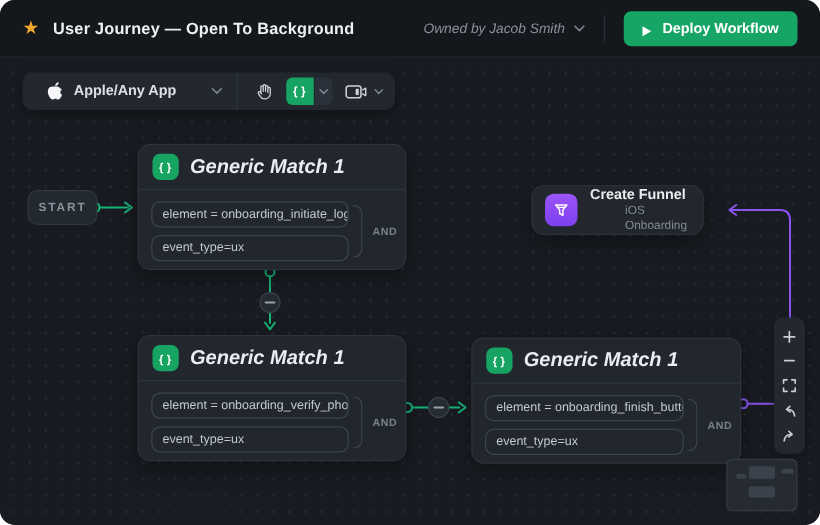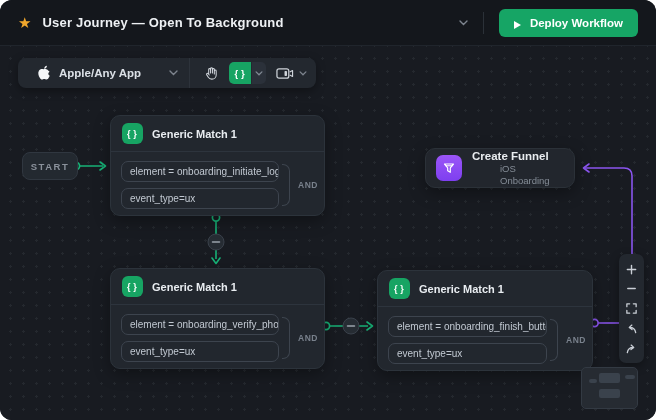--- a/index.html
+++ b/index.html
@@ -60,39 +60,39 @@
   .node {
     position:absolute; background:#22272e; border:1px solid #2c333b; border-radius:10px;
     box-shadow:0 5px 16px rgba(0,0,0,.35); z-index:2;
   }
   .node-header { display:flex; align-items:center; gap:9px; padding:7px 11px; border-bottom:1px solid #2d343d; }
   .brace-icon {
     width:21px; height:21px; border-radius:6px; background:#17a463; color:#fff;
     font-weight:700; font-size:9px; letter-spacing:1px;
     display:flex; align-items:center; justify-content:center;
   }
-  .node-title { font-size:11px; font-weight:600; color:#e9edf1; }
+  .node-title { font-size:16px; font-weight:600; color:#e9edf1;font-style:italic; }
   .node-body { display:flex; align-items:stretch; padding:9px 6px 10px 10px; }
   .rows { display:flex; flex-direction:column; gap:6px; flex:1; min-width:0; }
   .cond-row {
     border:1px solid #3d444e; border-radius:7px; height:21px; display:flex; align-items:center;
     padding:0 8px; font-size:10px; color:#c2c9d2; white-space:nowrap; overflow:hidden;
   }
   .bracket { width:8px; margin:3px 0 3px 3px; border:1px solid #3d444e; border-left:none; border-radius:0 7px 7px 0; }
   .and-label { font-size:8.5px; font-weight:700; color:#79818c; letter-spacing:.5px; align-self:center; margin-left:8px; width:20px; }
 
   .start-node {
     position:absolute; left:22px; top:106px; width:56px; height:28px; z-index:2;
     background:#232930; border:1px solid #303740; border-radius:8px;
     display:flex; align-items:center; justify-content:center;
     color:#8a919b; font-size:9.5px; font-weight:700; letter-spacing:1.5px;text-align:center;
   }
 
   .funnel-node {
-    position:absolute; left:425px; top:102px; width:150px; height:40px; z-index:2;
+    position:absolute; left:425px; top:102px; width:138px; height:40px; z-index:2;
     background:#22262d; border:1px solid #2b3138; border-radius:10px;
     display:flex; align-items:center; gap:10px; padding:0 10px;
     box-shadow:0 5px 16px rgba(0,0,0,.35);
   }
   .funnel-icon {
     width:26px; height:26px; border-radius:7px; flex:0 0 auto;
     background:linear-gradient(180deg,#9b55f7,#7e3ff0);
     display:flex; align-items:center; justify-content:center;
   }
   .funnel-title { font-size:11.5px; font-weight:600; color:#e9ecef; line-height:1.25; }
@@ -115,20 +115,21 @@
 </style>
 </head>
 <body>
 
 <div class="app">
 
   <div class="header">
     <span class="star">★</span>
     <span class="title">User Journey — Open To Background</span>
     <div class="header-right">
+      <span class="owned-by">Owned by Jacob Smith</span>
       <span class="chev">
         <svg width="9" height="6" viewBox="0 0 9 6">
             <path d="M1 1 L4.5 4.5 L8 1" fill="none" stroke="#7d848e" stroke-width="1.4" stroke-linecap="round"></path>
           </svg>
       </span>
       <div class="hdr-divider"></div>
       <button class="deploy-btn">
         <span class="play-tri"></span>
         <span>Deploy Workflow</span>
       </button>

